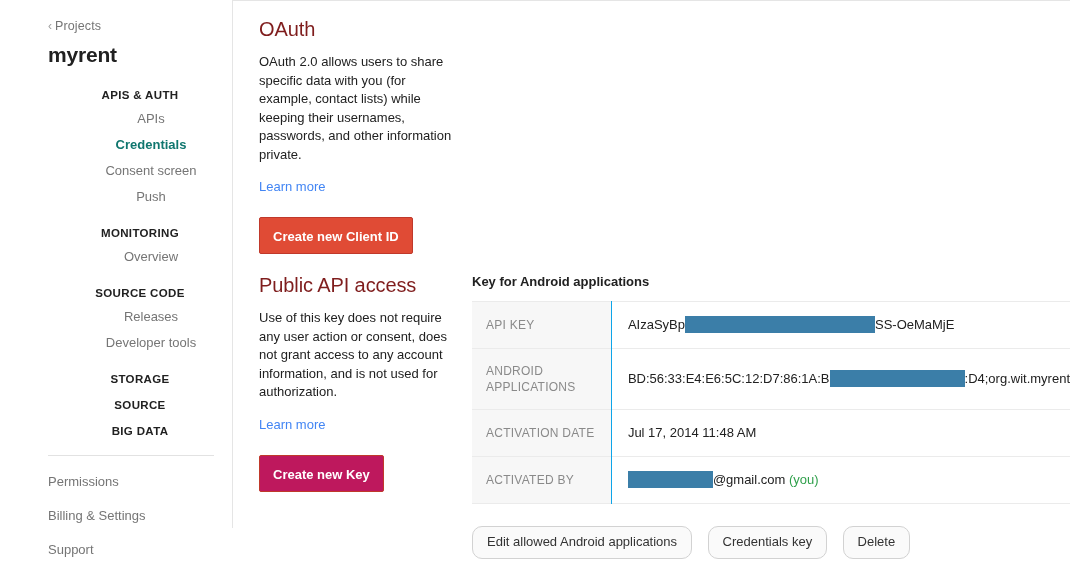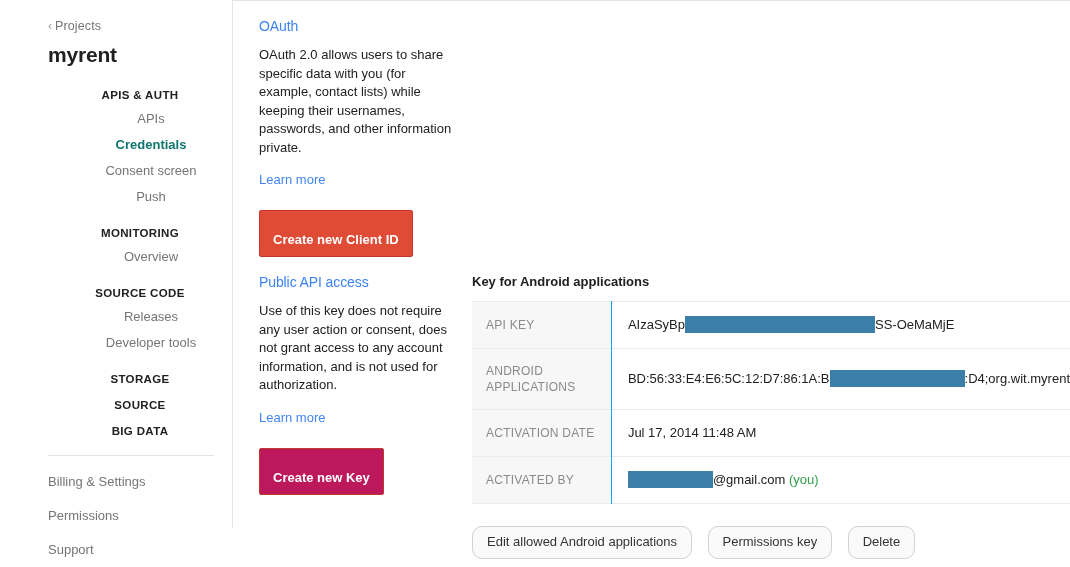--- a/index.html
+++ b/index.html
@@ -75,22 +75,22 @@
     margin-top: 18px;
     line-height: 16px;
   }
 
   
   .content { position: absolute; left: 233px; top: 0; width: 837px; height: 567px; }
 
   .section { position: absolute; }
   .col-left { width: 200px; }
   .sec-title {
-    font-size: 14px;
-    color: #3b82f6;
+    font-size: 20px;
+    color: #7f1d1d;
     font-weight: normal;
     margin: 0 0 12px 0;
     letter-spacing: -.1px;
   }
   .sec-body {
     font-size: 13px;
     line-height: 18.5px;
     color: #212121;
     margin: 0;
   }
@@ -104,21 +104,21 @@
   }
   .btn-red {
     display: inline-block;
     margin-top: 22px;
     background: #e04b35;
     border: 1px solid #c0392b;
     border-radius: 2px;
     color: #ffffff;
     font-size: 13px;
     font-weight: bold;
-    padding: 22px 13px 9px 13px;
+    padding: 12px 13px 9px 13px;
     cursor: pointer;
     line-height: 14px;
   }
 
   
   .key-panel { position: absolute; left: 239px; top: 274px; width: 598px; }
   .key-heading {
     font-size: 13px;
     font-weight: bold;
     color: #212121;
@@ -205,22 +205,22 @@
     </div>
 
     <div class="nav-group">
       <div class="nav-head standalone">STORAGE</div>
       <div class="nav-head standalone">SOURCE</div>
       <div class="nav-head standalone">BIG DATA</div>
     </div>
 
     <div class="sb-divider"></div>
 
+    <div class="nav-flat">Permissions</div>
     <div class="nav-flat">Billing &amp; Settings</div>
-    <div class="nav-flat">Permissions</div>
     <div class="nav-flat">Support</div>
   </div>
 
   <div class="content">
 
     <div class="section col-left" style="left:26px; top:18px;">
       <h2 class="sec-title">OAuth</h2>
       <p class="sec-body">OAuth 2.0 allows users to share specific data with you (for example, contact lists) while keeping their usernames, passwords, and other information private.</p>
       <a class="learn-more" style="color: rgb(66, 133, 244);">Learn more</a>
       <div>
@@ -268,19 +268,19 @@
           <td class="k-label">ACTIVATED BY</td>
           <td class="k-value">
             <span class="redact" style="width: 85px; background: rgb(59, 126, 168);"></span><span>@gmail.com</span> <span class="you" style="color: rgb(46, 159, 74);">(you)</span>
           </td>
         </tr>
       </tbody>
         </table>
 
       <div class="btn-row">
         <span class="btn-gray">Edit allowed Android applications</span>
-        <span class="btn-gray">Permissions key</span>
+        <span class="btn-gray">Credentials key</span>
         <span class="btn-gray">Delete</span>
       </div>
     </div>
 
   </div>
 </div>
 
 </body></html>

